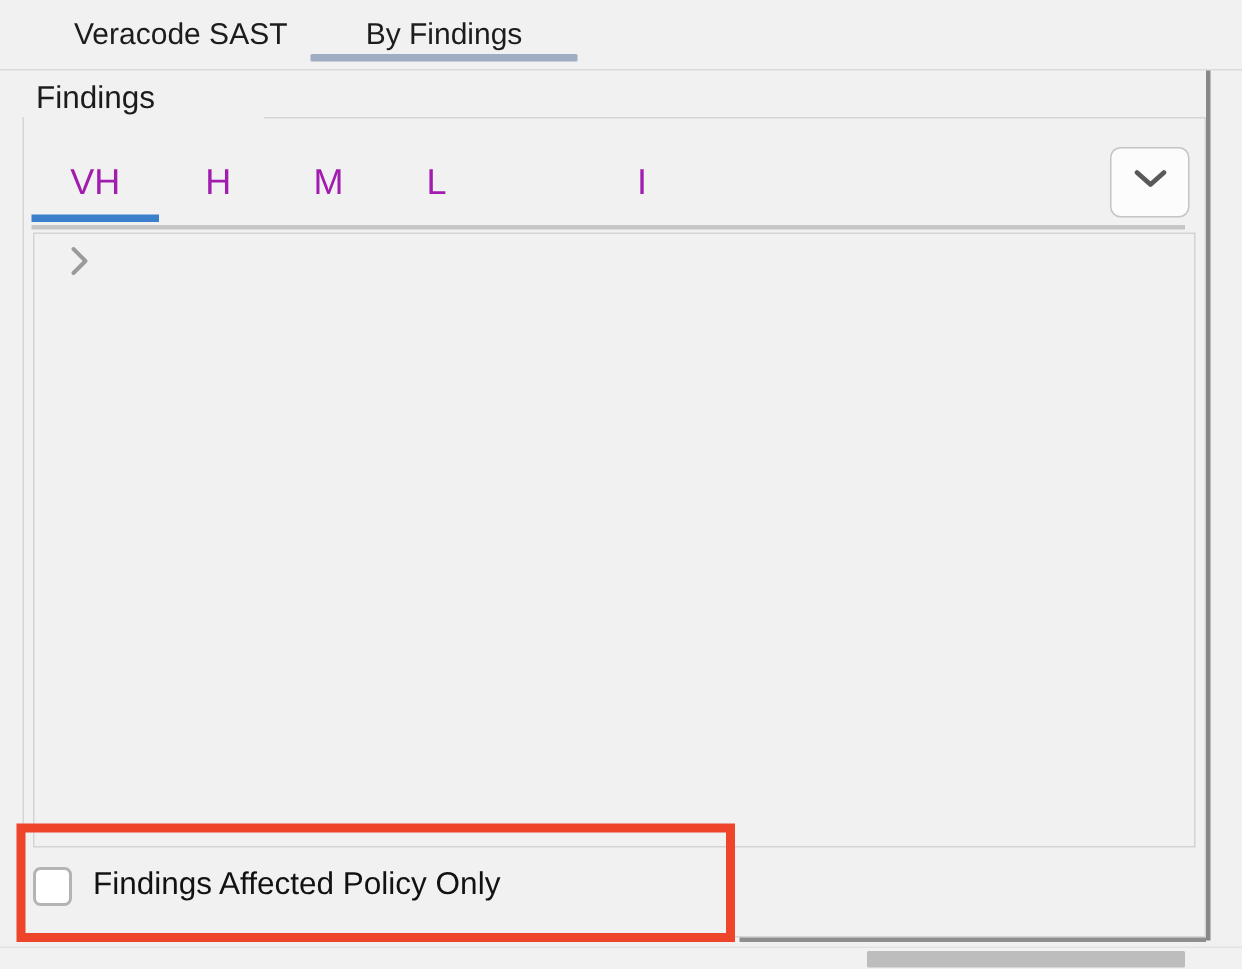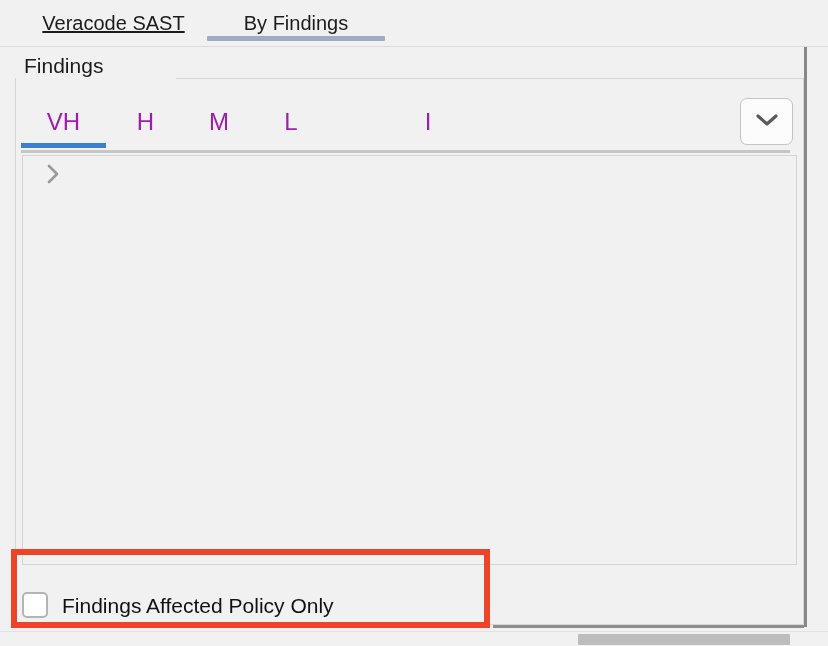--- a/index.html
+++ b/index.html
@@ -43,21 +43,21 @@
     left: 0;
     bottom: 5px;
     height: 5px;
     width: 100%;
     background: transparent;
     border-radius: 1px;
   }
   .tw-tab.selected .tw-underline {
     background: #9fadc2;
   }
-  #tw-tab-0 { left: 21px; width: 185px; text-decoration: underline; }
+  #tw-tab-0 { left: 28px; width: 185px; }
   #tw-tab-1 { left: 207px; width: 178px; }
 
   
   #findings-group {
     position: absolute;
     left: 15px;
     top: 78px;
     width: 789px;
     height: 547px;
     border: 1px solid #d6d6d6;
@@ -185,21 +185,21 @@
   }
 
   
   #policy-filter-row {
     position: absolute;
     left: 22px;
     top: 578px;
     width: 460px;
     height: 40px;
     display: flex;
-    align-items: flex-end;
+    align-items: flex-start;
     cursor: default;
     user-select: none;
   }
   #policy-filter-checkbox {
     width: 26px;
     height: 26px;
     background: #ffffff;
     border: 2px solid #b4b4b4;
     border-radius: 5px;
     box-sizing: border-box;

